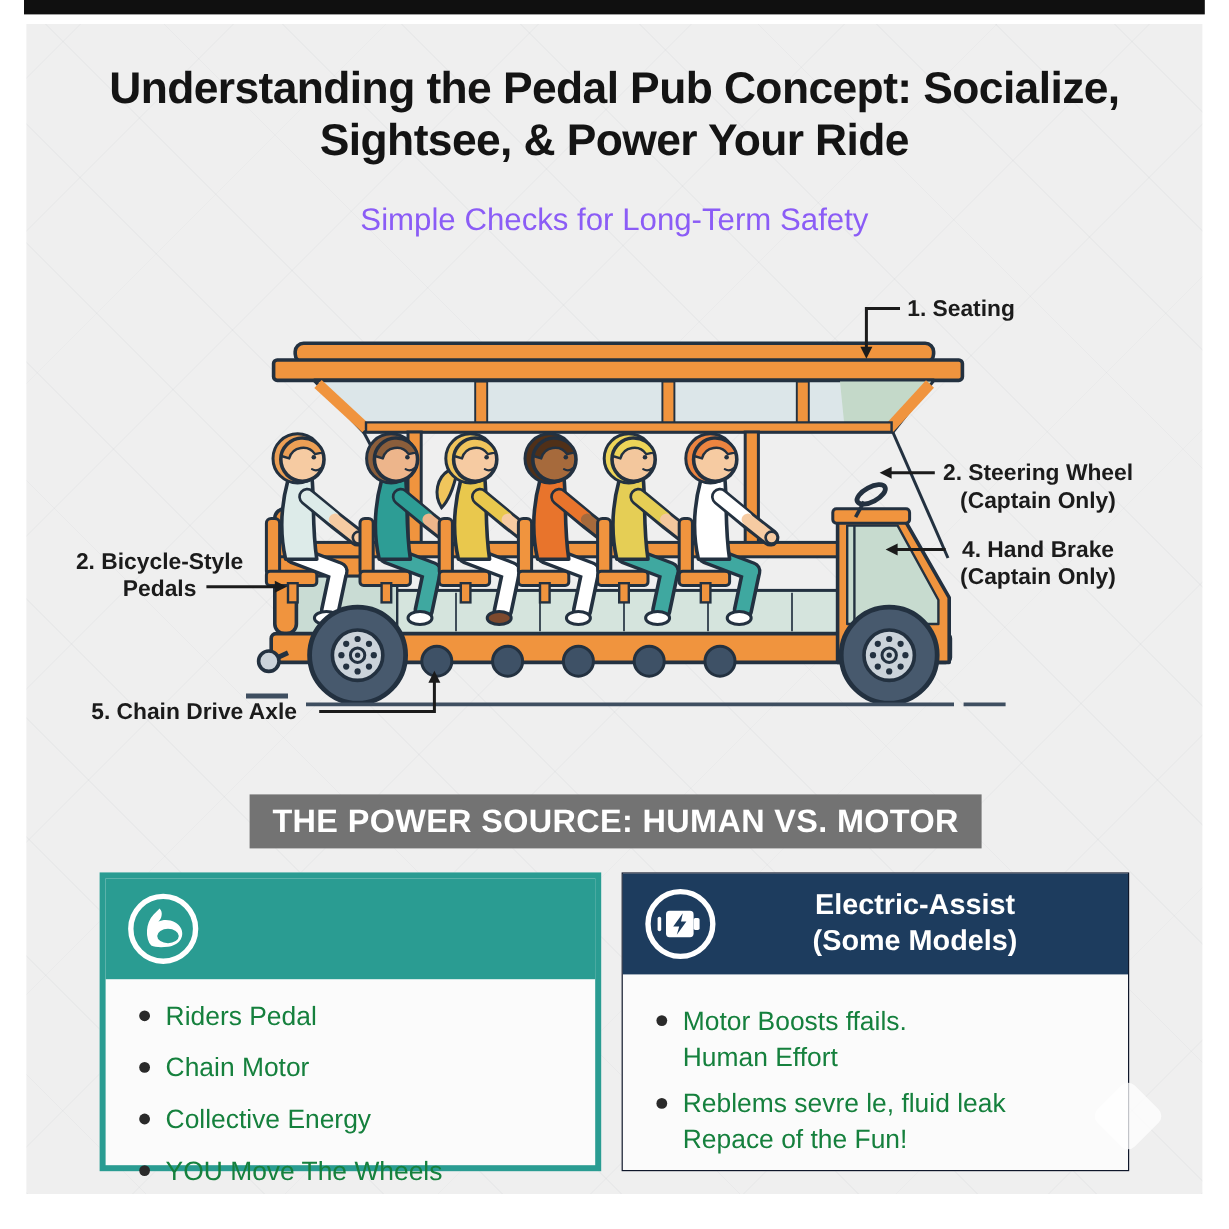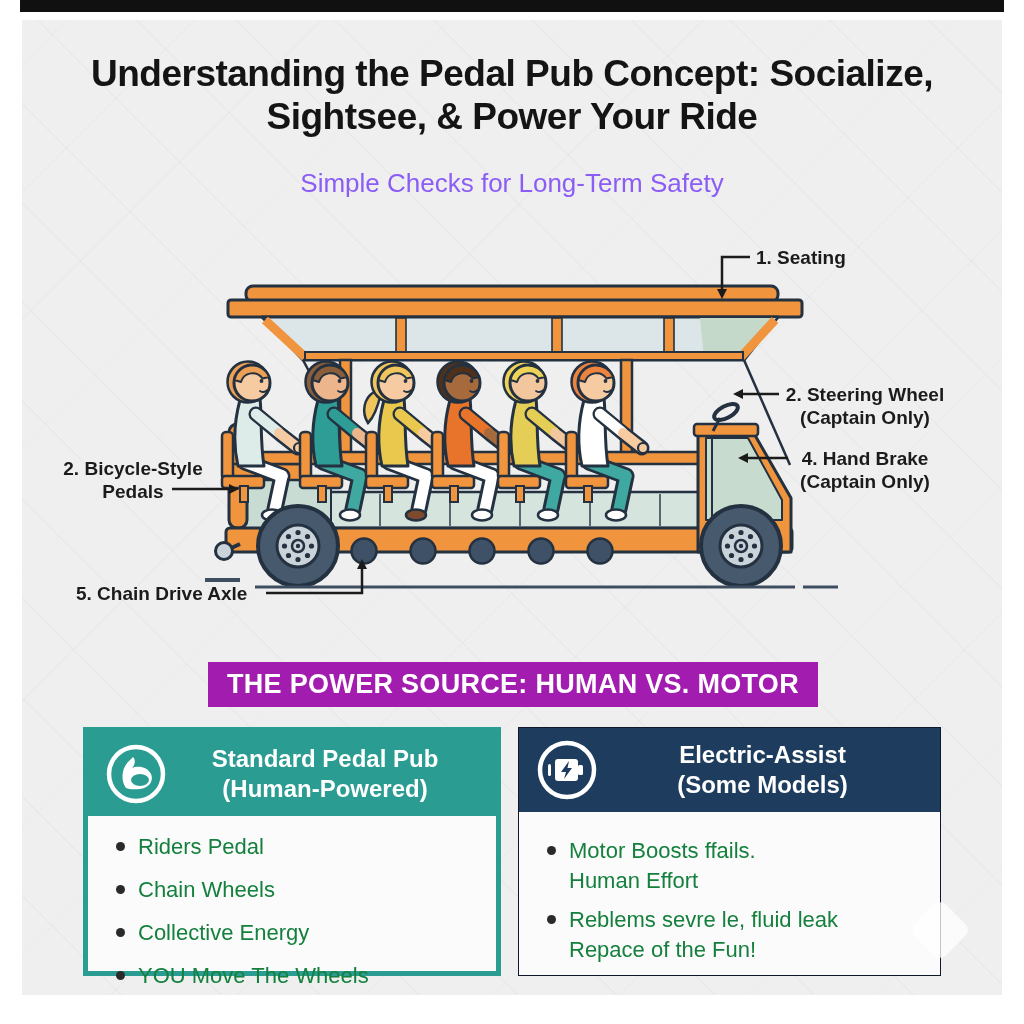--- a/index.html
+++ b/index.html
@@ -11,21 +11,21 @@
            repeating-linear-gradient(45deg, rgba(120,130,140,0.05) 0 1px, transparent 1px 70px),
            repeating-linear-gradient(-45deg, rgba(120,130,140,0.04) 0 1px, transparent 1px 90px);}
   .title{position:absolute;left:60px;top:52px;width:904px;margin:0;text-align:center;
          font-size:37px;line-height:1.17;font-weight:bold;color:#141414;letter-spacing:-0.5px;}
   .subtitle{position:absolute;left:60px;top:168px;width:904px;text-align:center;
          font-size:26px;color:#8b5cf6;}
   .illustration{position:absolute;left:0;top:0;width:1024px;height:1024px;pointer-events:none;}
   .lbl{position:absolute;font-weight:bold;font-size:19px;color:#1b1b1b;line-height:1.22;text-align:center;}
   .lbl span{display:block;}
   .lbl.la{text-align:left;}
-  .banner{position:absolute;left:208px;top:662px;width:610px;height:45px;background:#a21caf;
+  .banner{position:absolute;left:208px;top:662px;width:610px;height:45px;background:#737373;
           display:flex;align-items:center;justify-content:center;
           color:#ffffff;font-weight:bold;font-size:27px;letter-spacing:0.3px;}
   .card{position:absolute;top:727px;height:249px;box-sizing:border-box;background:#fbfbfb;}
   .card.standard{left:83px;width:418px;border:5px solid #2a9c92;}
   .card.electric{left:518px;width:423px;border:1px solid #0f172a;}
   .card-header{height:84px;display:flex;align-items:center;padding:0 14px 0 16px;}
   .card.standard .card-header{background:#2a9c92;}
   .card.electric .card-header{background:#1d3c5e;}
   .card-icon{flex:0 0 64px;height:64px;}
   .card-title{flex:1;text-align:center;color:#ffffff;font-weight:bold;font-size:24px;line-height:1.25;}
@@ -227,33 +227,29 @@
     <span>THE POWER SOURCE: HUMAN VS. MOTOR</span>
   </div>
 
   <div class="card standard">
     <div class="card-header">
       <svg class="card-icon" viewBox="0 0 64 64">
         <circle cx="32" cy="32" r="27" fill="none" stroke="#ffffff" stroke-width="4.5"></circle>
         <path fill="#ffffff" d="M22,46 C17,40 17,27 24,20 L29,15 C32,18 31,23 28,26 C34,23 44,25 47,32 C50,39 45,46 36,47 C30,47.6 25,47.4 22,46 Z"></path>
         <ellipse cx="36" cy="38" rx="9" ry="6" fill="#2a9c92"></ellipse>
       </svg>
-      <div class="card-title">
-        <span>Standard Pedal Pub</span>
-        <span>(Human-Powered)</span>
-      </div>
     </div>
     <ul class="bullets">
       <li>
           <span class="dot"></span>
           <span class="bl">Riders Pedal</span>
         </li>
       <li>
           <span class="dot"></span>
-          <span class="bl">Chain Wheels</span>
+          <span class="bl">Chain Motor</span>
         </li>
       <li>
           <span class="dot"></span>
           <span class="bl">Collective Energy</span>
         </li>
       <li>
           <span class="dot"></span>
           <span class="bl">YOU Move The Wheels</span>
         </li>
     </ul>

